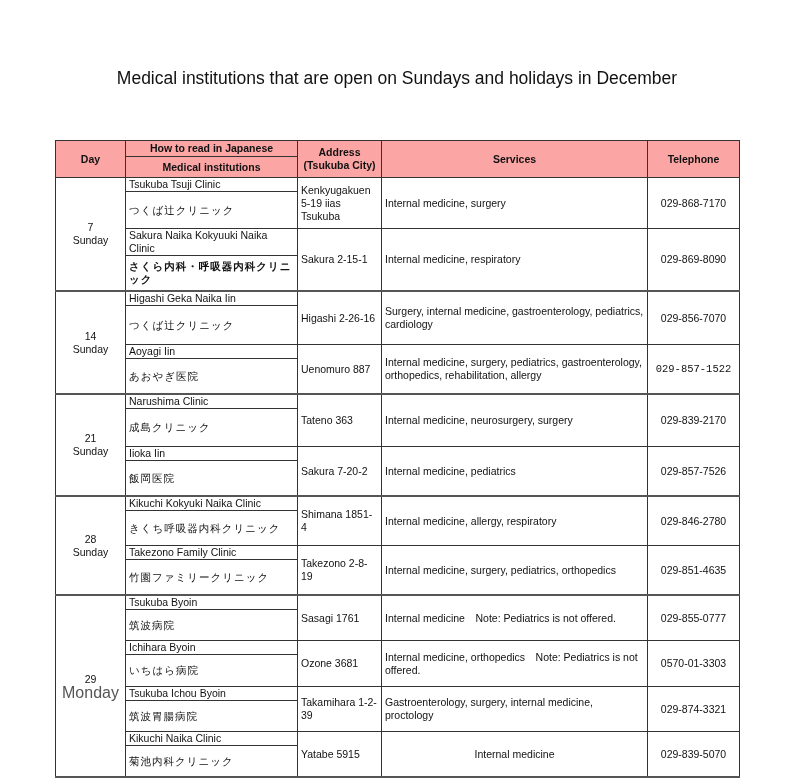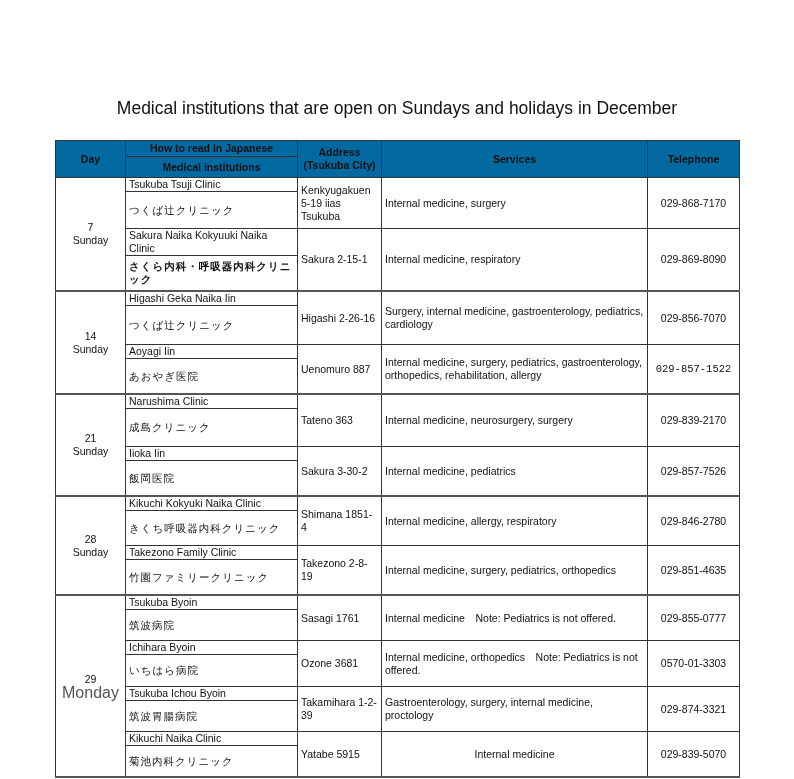--- a/index.html
+++ b/index.html
@@ -1,34 +1,34 @@
 <!DOCTYPE html>
 <html><head>
 <meta charset="utf-8">
 <style>
   html, body { margin: 0; padding: 0; background: #ffffff; }
   body {
     width: 794px; height: 779px; position: relative; overflow: hidden;
     font-family: "Liberation Sans", "DejaVu Sans", sans-serif; color: #111;
   }
   .title {
-    position: absolute; left: 0; top: 98px; width: 794px; text-align: center;
+    position: absolute; left: 0; top: 68px; width: 794px; text-align: center;
     font-size: 17.5px; color: #111;
   }
   table.main {
     position: absolute; left: 55px; top: 140px;
     border-collapse: collapse; table-layout: fixed;
     width: 684px;
   }
   table.main td, table.main th {
     border: 1px solid #333; padding: 0 3px; font-size: 10.5px; line-height: 13px;
     vertical-align: middle;
   }
   table.main th {
-    background: #0369a1; font-weight: bold; text-align: center; font-size: 10.5px;
+    background: #fca5a5; font-weight: bold; text-align: center; font-size: 10.5px;
   }
   th.sub { font-size: 9.5px; height: 15px; }
   th.sub2 { height: 20px; }
   td.day { text-align: center; font-size: 10.5px; line-height: 15px; }
   td.day .wd-monday { color: #555; font-size: 16px; }
   td.name-en { height: 11px; line-height: 11px; font-size: 10.5px; padding-top: 0; padding-bottom: 0; border-bottom: 1px solid #111; }
   td.name-jp { font-size: 10.5px; letter-spacing: 1px; }
   td.addr { font-size: 10.5px; }
   td.svc { font-size: 10.5px; }
   td.tel { text-align: center; font-size: 10.5px; }
@@ -112,21 +112,21 @@
         <td class="name-en">Narushima Clinic</td>
         <td class="addr" rowspan="2">Tateno 363</td>
         <td class="svc" rowspan="2">Internal medicine, neurosurgery, surgery</td>
         <td class="tel" rowspan="2">029-839-2170</td>
       </tr>
       <tr>
         <td class="name-jp" style="height: 37px;">成島クリニック</td>
       </tr>
       <tr>
         <td class="name-en">Iioka Iin</td>
-        <td class="addr" rowspan="2" style="border-bottom: 2px solid rgb(85, 85, 85);">Sakura 3-30-2</td>
+        <td class="addr" rowspan="2" style="border-bottom: 2px solid rgb(85, 85, 85);">Sakura 7-20-2</td>
         <td class="svc" rowspan="2" style="border-bottom: 2px solid rgb(85, 85, 85);">Internal medicine, pediatrics</td>
         <td class="tel" rowspan="2" style="border-bottom: 2px solid rgb(85, 85, 85);">029-857-7526</td>
       </tr>
       <tr class="group-end">
         <td class="name-jp" style="height: 34px;">飯岡医院</td>
       </tr>
       <tr>
         <td class="day" rowspan="4" style="border-bottom: 2px solid rgb(85, 85, 85);">
           <div>28</div>
           <div>Sunday</div>

